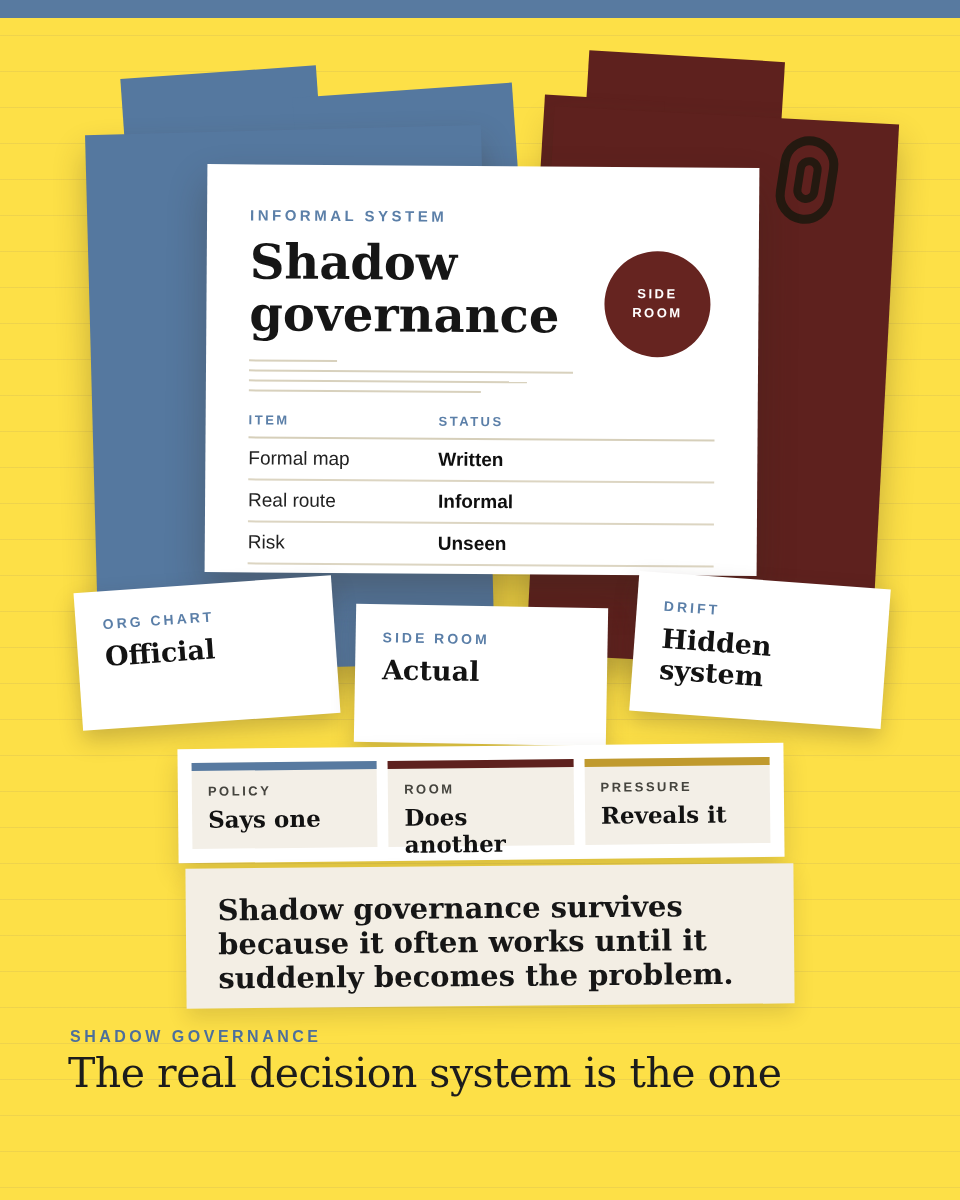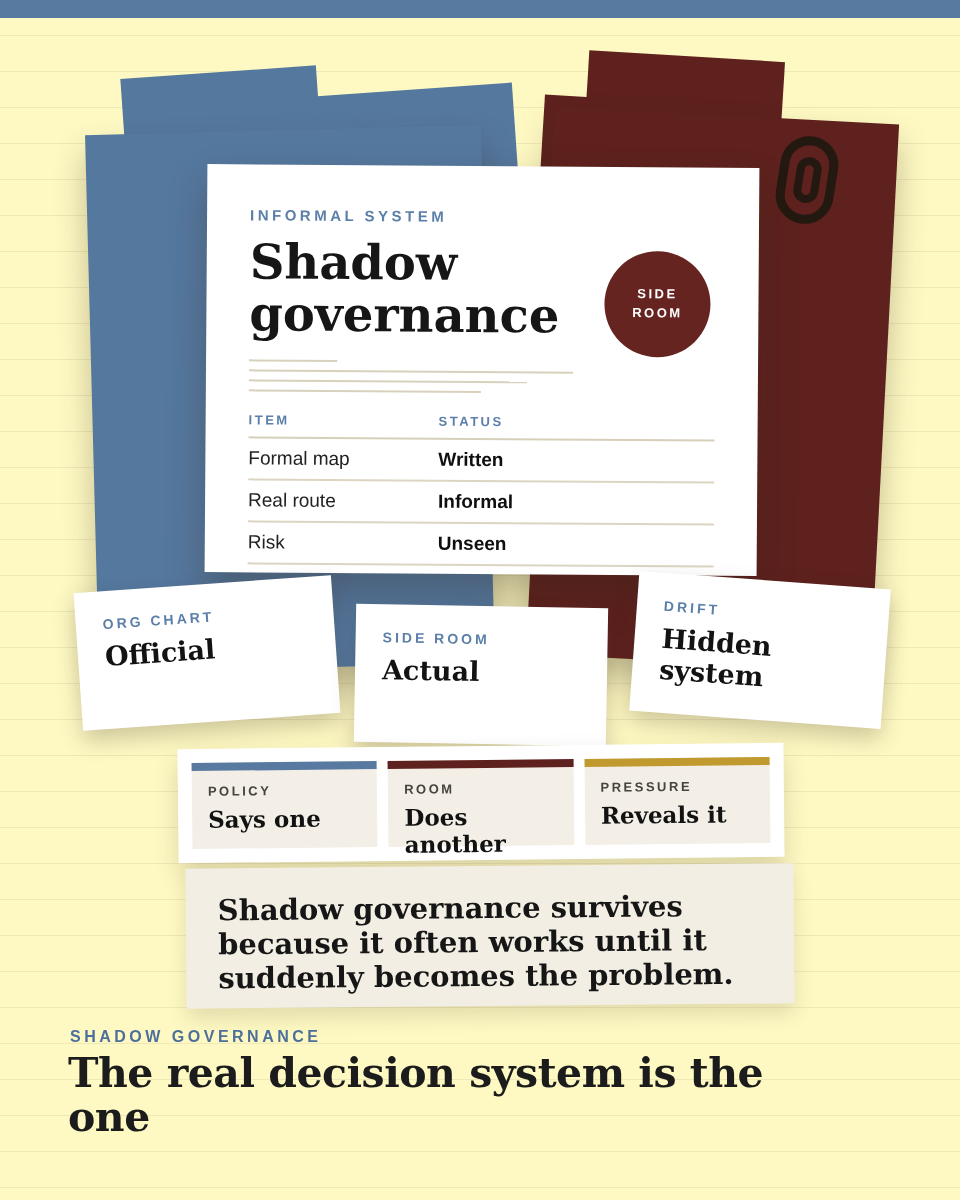--- a/index.html
+++ b/index.html
@@ -1,17 +1,17 @@
 <!DOCTYPE html>
 <html><head>
 <meta charset="utf-8">
 <style>
   html,body{margin:0;padding:0;background:#d8d4c9;}
   .stage{position:relative;width:960px;height:1200px;margin:0 auto;overflow:hidden;
-         background:#fef9c3;font-family:"Liberation Sans",sans-serif;}
+         background:#fde047;font-family:"Liberation Sans",sans-serif;}
   .ruled{position:absolute;inset:0;
          background:repeating-linear-gradient(180deg,transparent 0,transparent 35px,
          rgba(150,135,105,.14) 35px,rgba(150,135,105,.14) 36px);pointer-events:none;}
   .topbar{position:absolute;left:0;top:0;width:960px;height:18px;background:#587aa0;}
 
   
   .fshape{position:absolute;}
   .fb{background:#55789f;}
   .fm{background:#5e211e;}
   .fb-tab1{left:126px;top:72px;width:196px;height:170px;transform:rotate(-4deg);}
@@ -77,21 +77,21 @@
   .quote{position:absolute;left:186px;top:866px;width:608px;height:140px;background:#f3eee4;
          transform:rotate(-.5deg);box-shadow:0 10px 20px rgba(60,45,30,.14);
          padding:25px 32px;box-sizing:border-box;}
   .quote span{display:block;font-family:"DejaVu Serif",serif;font-weight:bold;
               font-size:29px;line-height:1.18;color:#161616;}
 
   
   .f-kicker{position:absolute;left:70px;top:1028px;font-size:16px;font-weight:bold;
             letter-spacing:3.5px;color:#4c6f9c;}
   .headline{position:absolute;left:68px;top:1052px;width:780px;
-            font-family:"DejaVu Serif",serif;font-weight:bold;font-size:41px;
+            font-family:"DejaVu Serif",serif;font-weight:normal;font-size:41px;
             line-height:1.07;letter-spacing:-.5px;color:#1c1c1c;}
   .headline span{display:block;}
 </style>
 </head>
 <body>
 
 <div class="stage">
   <div class="ruled"></div>
   <div class="topbar"></div>
 

